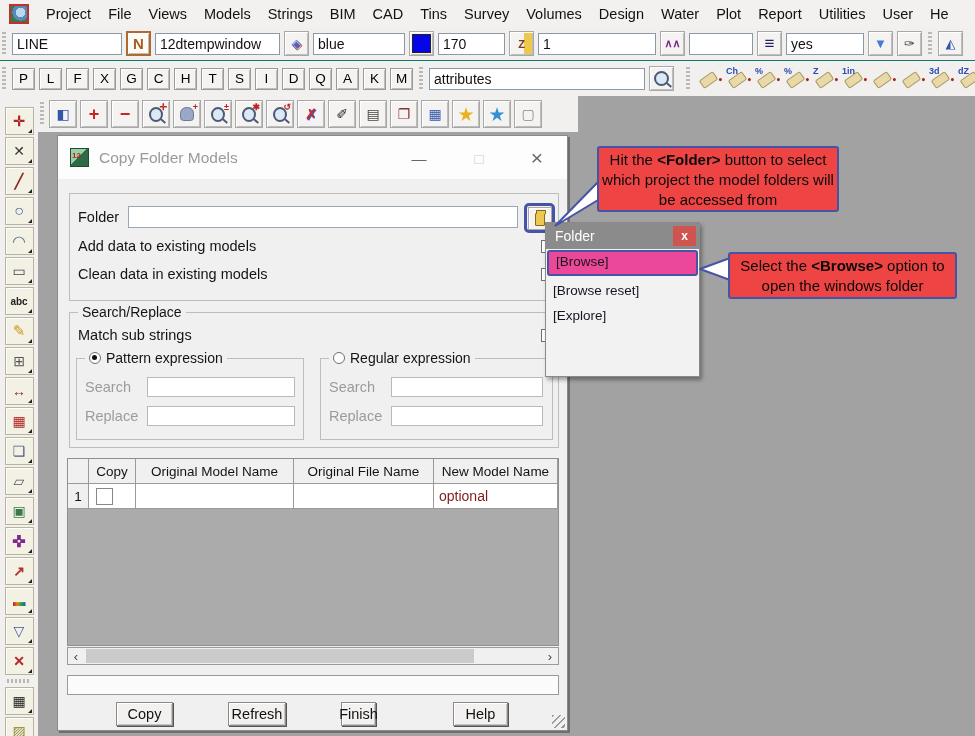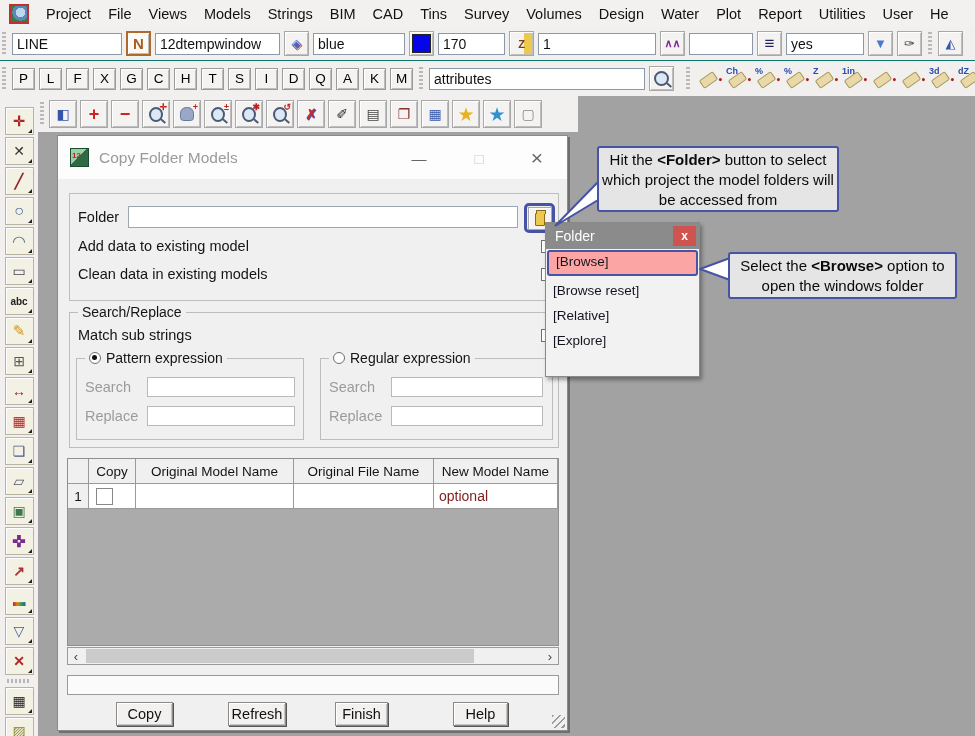--- a/index.html
+++ b/index.html
@@ -146,23 +146,23 @@
          display:flex;align-items:center;justify-content:center;cursor:pointer;color:#111}
   .rgrip{position:absolute;right:2px;bottom:2px;width:13px;height:13px;
          background:repeating-linear-gradient(135deg,#9a9a9a 0 2px,transparent 2px 5px)}
   
   .popup{position:absolute;left:545px;top:222px;width:155px;height:155px;background:#f2f2f2;border:1px solid #8a8a8a;
          box-sizing:border-box;box-shadow:2px 3px 4px rgba(0,0,0,.35);z-index:20}
   .p-title{height:26px;background:#8b8b8b;color:#fff;display:flex;align-items:center;font-size:14px;padding-left:9px;box-sizing:border-box}
   .p-close{margin-left:auto;margin-right:3px;width:23px;height:20px;background:#cf5450;color:#fff;display:flex;
            align-items:center;justify-content:center;font-size:12px;font-weight:bold;cursor:pointer}
   .p-item{height:25px;line-height:25px;padding-left:7px;font-size:13.5px;color:#15151f;cursor:pointer;white-space:nowrap}
-  .p-item.sel{border:2px solid #4753a5;border-radius:3px;height:22px;line-height:20px;margin:1px 1px 2px 1px;background:#fca5a5}
-  
-  .callout{position:absolute;background:#e5e5e5;border:2px solid #4753a5;border-radius:3px;text-align:center;
+  .p-item.sel{border:2px solid #4753a5;border-radius:3px;height:22px;line-height:20px;margin:1px 1px 2px 1px;background:#ec4899}
+  
+  .callout{position:absolute;background:#ef4444;border:2px solid #4753a5;border-radius:3px;text-align:center;
            font-size:15px;line-height:20px;color:#0a0a0a;z-index:30;box-sizing:border-box;padding-top:2px}
   .callout b{font-weight:bold}
   .tail{position:absolute;z-index:29}
 </style>
 </head>
 <body>
 
 <div class="topbar"></div>
 
 <div class="menubar">
@@ -428,21 +428,21 @@
   </div>
 
   <div class="gbox" style="left:11px;top:57px;width:490px;height:108px"></div>
   <span class="dlabel" style="left:20px;top:73px">Folder</span>
   <input class="dinput" style="left: 70px; top: 70px; width: 390px;" value="">
   <div class="folder-wrap">
     <button class="folder-btn">
         <span class="folder-ico"></span>
       </button>
   </div>
-  <span class="dlabel" style="left:20px;top:102px">Add data to existing model</span>
+  <span class="dlabel" style="left:20px;top:102px">Add data to existing models</span>
   <span class="cb" style="left:483px;top:104px"></span>
   <span class="dlabel" style="left:20px;top:130px">Clean data in existing models</span>
   <span class="cb" style="left:483px;top:132px"></span>
 
   <div class="gbox" style="left:11px;top:176px;width:490px;height:136px">
     <span class="legend">
         <span>Search/Replace</span>
       </span>
   </div>
   <span class="dlabel" style="left:20px;top:191px">Match sub strings</span>
@@ -494,33 +494,32 @@
   <div class="hscroll">
     <span class="harrow" style="left:0">‹</span>
     <span class="hthumb"></span>
     <span class="harrow" style="right:0">›</span>
   </div>
 
   <input class="status" value="" style="">
 
   <button class="d-btn" style="left:58px;width:57px">Copy</button>
   <button class="d-btn" style="left:170px;width:58px">Refresh</button>
-  <button class="d-btn" style="left:277px;width:53px">Finish</button>
+  <button class="d-btn" style="left:283px;width:35px">Finish</button>
   <button class="d-btn" style="left:395px;width:55px">Help</button>
   <span class="rgrip"></span>
 </div>
 
 <div class="popup">
   <div class="p-title">
     <span>Folder</span>
     <span class="p-close">x</span>
   </div>
   <div class="p-item sel">[Browse]</div>
   <div class="p-item">[Browse reset]</div>
-  <div class="p-item">[Relative]</div>
   <div class="p-item">[Explore]</div>
 </div>
 
 <svg class="tail" style="left:554px;top:180px" width="46" height="48">
   <polygon points="44,2 1,46 44,20" fill="#ffffff" stroke="#4753a5" stroke-width="2"></polygon>
 </svg>
 <div class="callout" style="left:597px;top:146px;width:242px;height:66px">
   <span>Hit the </span><b>&lt;Folder&gt;</b><span> button to select which  project the model folders will be accessed from</span>
 </div>
 

